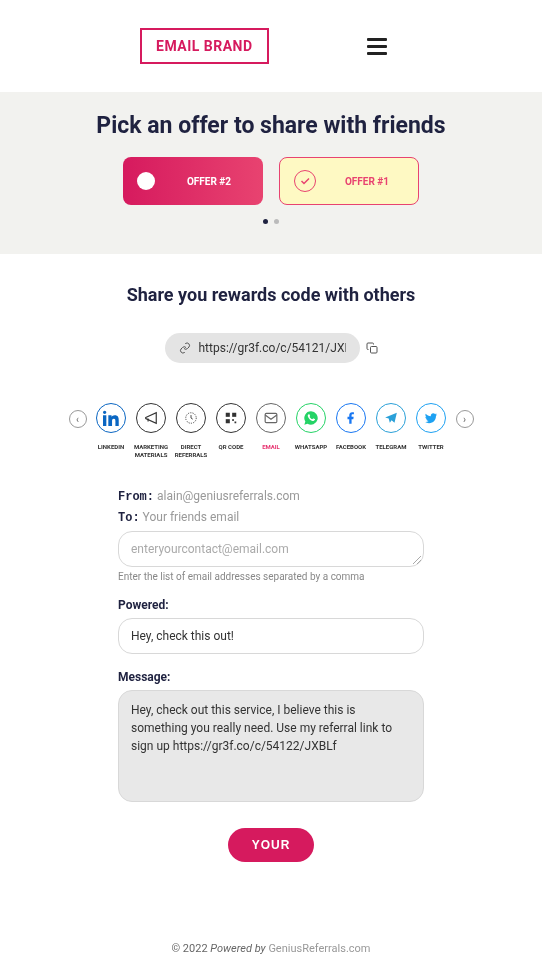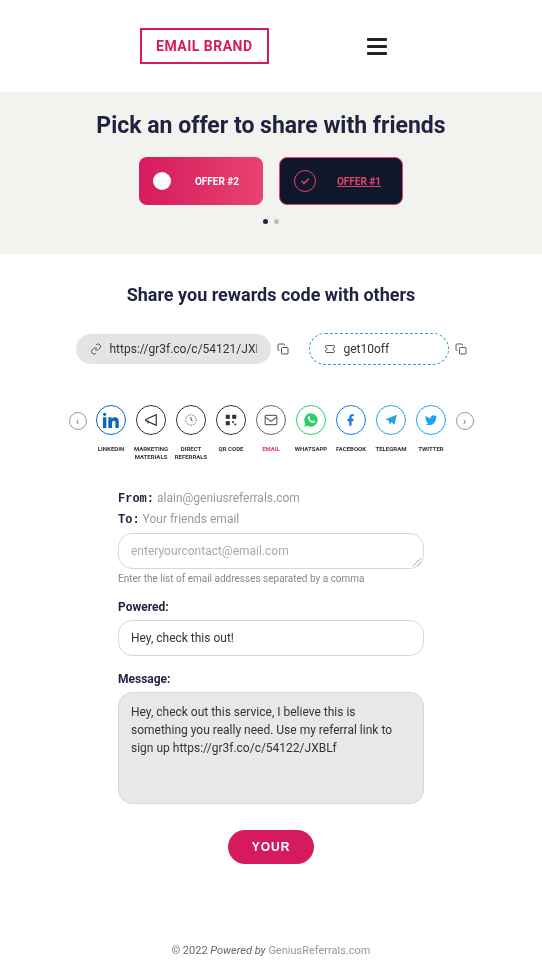--- a/index.html
+++ b/index.html
@@ -48,43 +48,42 @@
   font-size: 23px;
   font-weight: 700;
   margin-bottom: 18px;
 }
 .offer-cards {
   display: flex;
   gap: 16px;
   justify-content: center;
 }
 .offer-card {
-  width: 124px;
+  width: 140px;
   height: 48px;
   border-radius: 8px;
   display: flex;
   align-items: center;
   padding: 0 14px;
   gap: 14px;
   cursor: pointer;
   font-size: 10px;
   font-weight: 700;
 }
 .offer-card.selected {
   background: linear-gradient(90deg, #d61a5e, #e84370);
   color: #fff;
 }
 .offer-card.selected .circle {
   width: 18px; height: 18px; border-radius: 50%; background: #fff;
 }
 .offer-card.unselected {
-  background: #0f172a;
+  background: #fef9c3;
   border: 1.5px solid #e84370;
   color: #e84370;
-  text-decoration: underline;
 }
 .offer-card.unselected .circle {
   width: 22px; height: 22px; border-radius: 50%; border: 1.5px solid #e84370;
   display: flex; align-items: center; justify-content: center;
 }
 .offer-card.unselected .circle svg { width: 12px; height: 12px; }
 .offer-label { flex: 1; text-align: center; }
 .dots { margin-top: 14px; display: flex; gap: 6px; justify-content: center; }
 .dot { width: 5px; height: 5px; border-radius: 50%; background: #bbb; }
 .dot.active { background: #1f2240; }
@@ -186,32 +185,20 @@
             <path d="M10 13a5 5 0 0 0 7 0l3-3a5 5 0 0 0-7-7l-1 1"></path>
             <path d="M14 11a5 5 0 0 0-7 0l-3 3a5 5 0 0 0 7 7l1-1"></path>
           </svg>
         <span class="pill-text">https://gr3f.co/c/54121/JXBLf</span>
       </div>
       <svg class="copy-icon" viewBox="0 0 24 24" fill="none" stroke="#555" stroke-width="2">
           <rect x="9" y="9" width="13" height="13" rx="2"></rect>
           <path d="M5 15H4a2 2 0 0 1-2-2V4a2 2 0 0 1 2-2h9a2 2 0 0 1 2 2v1"></path>
         </svg>
     </div>
-    <div style="display:flex;align-items:center;gap:6px">
-      <div class="pill code">
-        <svg class="pill-icon" viewBox="0 0 24 24" fill="none" stroke="#555" stroke-width="2">
-            <path d="M3 9V7a2 2 0 0 1 2-2h14a2 2 0 0 1 2 2v2a2 2 0 0 0 0 6v2a2 2 0 0 1-2 2H5a2 2 0 0 1-2-2v-2a2 2 0 0 0 0-6z"></path>
-          </svg>
-        <span class="pill-text">get10off</span>
-      </div>
-      <svg class="copy-icon" viewBox="0 0 24 24" fill="none" stroke="#555" stroke-width="2">
-          <rect x="9" y="9" width="13" height="13" rx="2"></rect>
-          <path d="M5 15H4a2 2 0 0 1-2-2V4a2 2 0 0 1 2-2h9a2 2 0 0 1 2 2v1"></path>
-        </svg>
-    </div>
   </div>
 
   <div class="channels-wrap">
     <div class="nav-arrow">‹</div>
     <div class="channels" id="channels">
         <div class="channel">
           <div class="ch-circle" style="border-color:#0a66c2">
             <svg viewBox="0 0 24 24" width="16" height="16" fill="#0a66c2">
               <path d="M4.98 3.5C4.98 4.88 3.87 6 2.5 6S0 4.88 0 3.5 1.12 1 2.5 1s2.48 1.12 2.48 2.5zM0 8h5v16H0zM8 8h4.8v2.2h.07c.67-1.2 2.3-2.47 4.73-2.47 5.06 0 6 3.33 6 7.67V24h-5v-7c0-1.67-.03-3.83-2.33-3.83-2.34 0-2.7 1.83-2.7 3.7V24H8z"></path>
             </svg>

